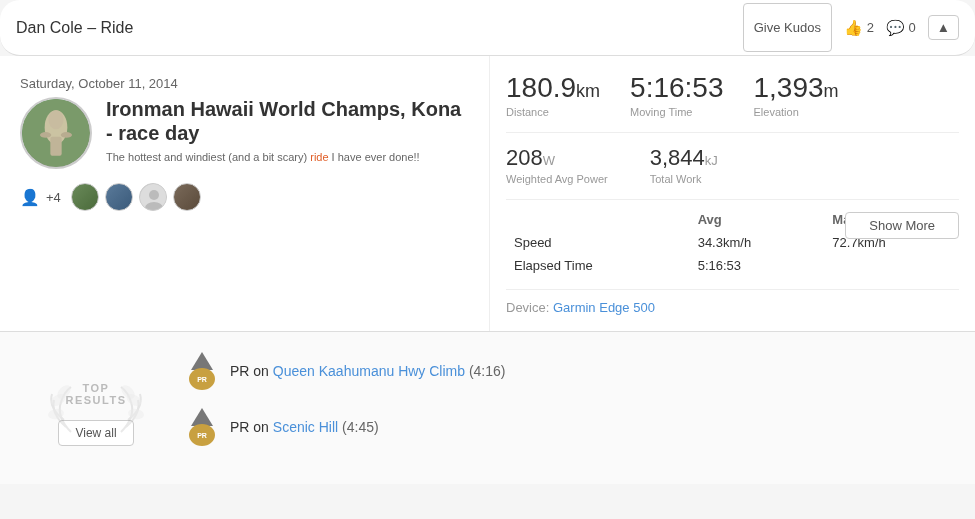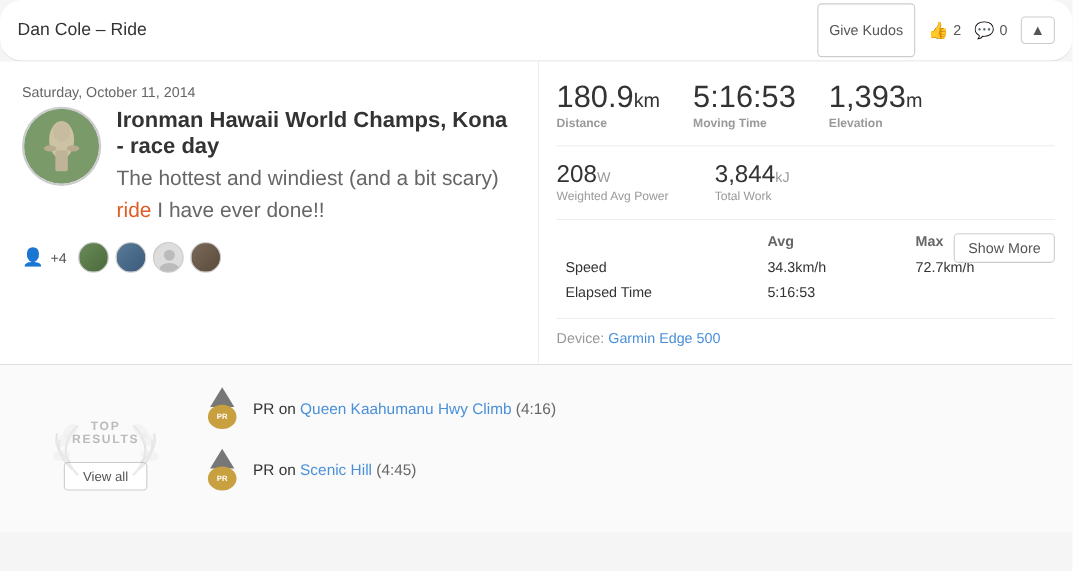--- a/index.html
+++ b/index.html
@@ -60,57 +60,57 @@
       overflow: hidden; flex-shrink: 0;
       border: 2px solid #ccc;
     }
     .avatar-inner {
       width: 100%; height: 100%;
       background: linear-gradient(135deg, #6a9c6a 0%, #5a8c5a 30%, #888 50%, #aaa 80%, #bbb 100%);
       display: flex; align-items: center; justify-content: center;
     }
     .activity-title-block { flex: 1; }
     .activity-title { font-size: 20px; font-weight: 600; color: #333; line-height: 1.2; margin-bottom: 4px; }
-    .activity-desc { font-size: 19px; color: #666; line-height: 1.5; }
+    .activity-desc { font-size: 11px; color: #666; line-height: 1.5; }
     .activity-desc a { color: #e05d26; text-decoration: none; }
 
     .participants { display: flex; align-items: center; gap: 6px; margin-top: 14px; }
     .participant-count { font-size: 13px; color: #555; margin-right: 4px; }
     .participant-avatar {
       width: 28px; height: 28px; border-radius: 50%;
       overflow: hidden; border: 1px solid #ccc;
     }
     .p-av-1 { background: linear-gradient(135deg, #6a8a5a, #4a6a3a); }
     .p-av-2 { background: linear-gradient(135deg, #5a7a9a, #3a5a7a); }
     .p-av-3 { background: #ccc; border-radius: 50%; }
     .p-av-4 { background: linear-gradient(135deg, #7a6a5a, #5a4a3a); }
 
     
     .right-panel {
       flex: 1;
       padding: 16px;
     }
     .stats-top { display: flex; gap: 30px; padding-bottom: 14px; border-bottom: 1px solid #eee; margin-bottom: 12px; }
-    .stat-big .label { font-size: 11px; color: #999; margin-top: 2px; font-weight: bold; }
+    .stat-big .label { font-size: 11px; color: #999; margin-top: 2px; }
 
     .stats-mid { display: flex; gap: 42px; padding-bottom: 14px; border-bottom: 1px solid #eee; margin-bottom: 12px; }
     .stat-mid .label { font-size: 11px; color: #999; margin-top: 2px; }
 
     .stats-table { position: relative; }
     .stats-table table { width: 100%; font-size: 13px; border-collapse: collapse; }
     .stats-table th { text-align: left; color: #666; font-weight: 600; padding: 4px 8px; }
     .stats-table td { padding: 4px 8px; color: #333; }
     .stats-table tr:first-child th { padding-top: 0; }
     .show-more-btn {
       position: absolute;
       top: 0; right: 0;
       background: #fff;
       border: 1px solid #ccc;
       border-radius: 4px;
-      padding: 5px 12px;
+      padding: 5px 23px;
       font-size: 13px;
       color: #555;
       cursor: pointer;
     }
 
     .device-info { margin-top: 12px; font-size: 13px; color: #999; padding-top: 10px; border-top: 1px solid #eee; }
     .device-info a { color: #4a90d9; text-decoration: none; }
 
     
     .bottom-section {

